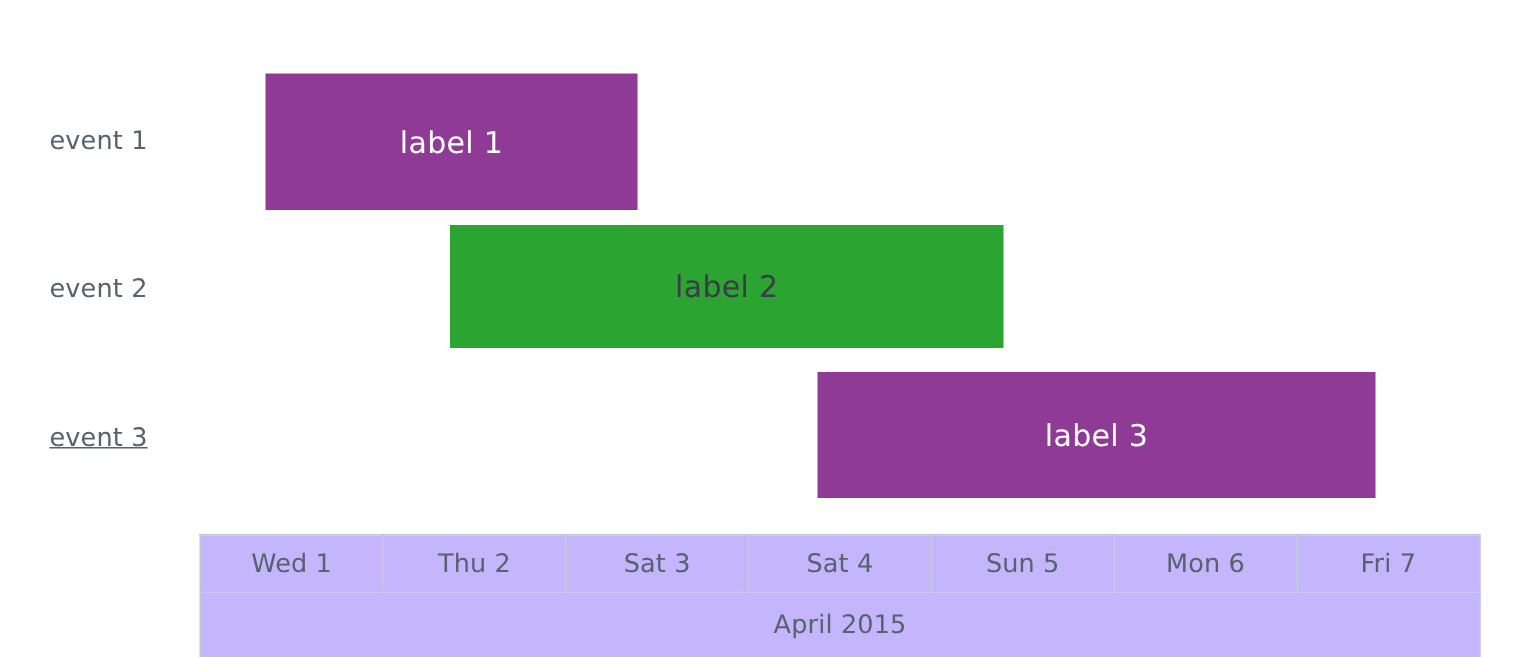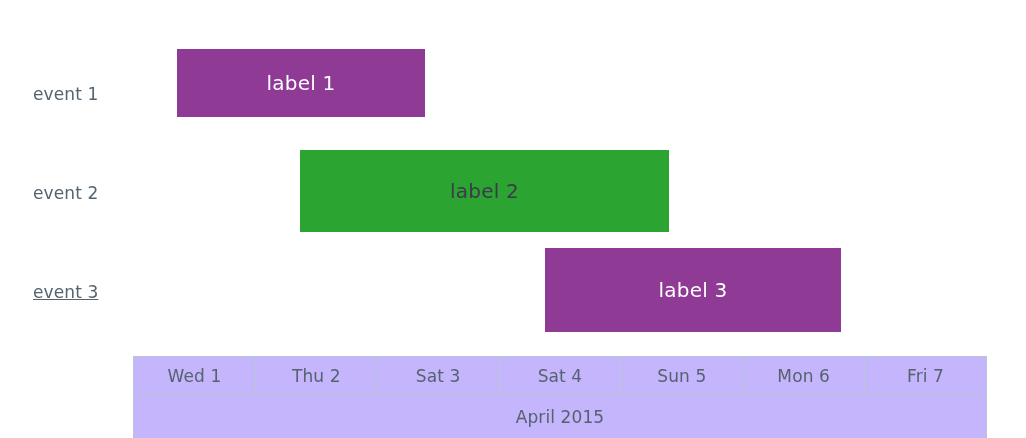--- a/index.html
+++ b/index.html
@@ -77,29 +77,29 @@
 </style>
 </head>
 <body>
 
 <div id="gantt-root">
 
   <div class="row-label" id="row-label-0" style="top: 86px;">event 1</div>
   <div class="row-label" id="row-label-1" style="top: 185px;">event 2</div>
   <div class="row-label" id="row-label-2" style="top: 284px; text-decoration: underline;">event 3</div>
 
-  <div class="bar" id="bar-0" style="left: 177px; top: 49px; width: 248px; height: 68px; background: rgb(143, 58, 149);">
+  <div class="bar" id="bar-0" style="left: 177px; top: 49px; width: 248px; height: 91px; background: rgb(143, 58, 149);">
     <span class="bar-label light">label 1</span>
   </div>
 
   <div class="bar" id="bar-1" style="left: 300px; top: 150px; width: 369px; height: 82px; background: rgb(43, 164, 49);">
     <span class="bar-label dark">label 2</span>
   </div>
 
-  <div class="bar" id="bar-2" style="left: 545px; top: 248px; width: 296px; height: 84px; background: rgb(143, 58, 149);">
+  <div class="bar" id="bar-2" style="left: 545px; top: 248px; width: 372px; height: 84px; background: rgb(143, 58, 149);">
     <span class="bar-label light">label 3</span>
   </div>
 
   <table id="time-axis">
     <tbody>
       <tr>
         <td style="border-color: rgb(185, 198, 211); color: rgb(85, 99, 111);">Wed 1</td>
         <td style="border-color: rgb(185, 198, 211); color: rgb(85, 99, 111); margin-left: 36px;">Thu 2</td>
         <td style="border-color: rgb(185, 198, 211); color: rgb(85, 99, 111);">Sat 3</td>
         <td style="border-color: rgb(185, 198, 211); color: rgb(85, 99, 111);">Sat 4</td>

